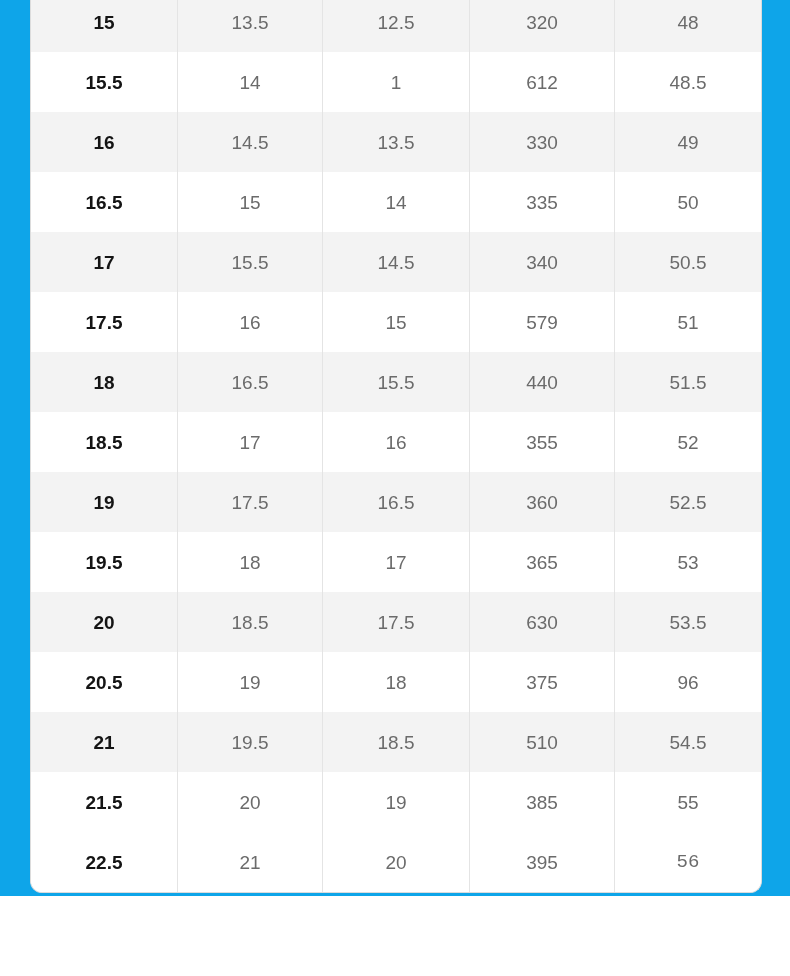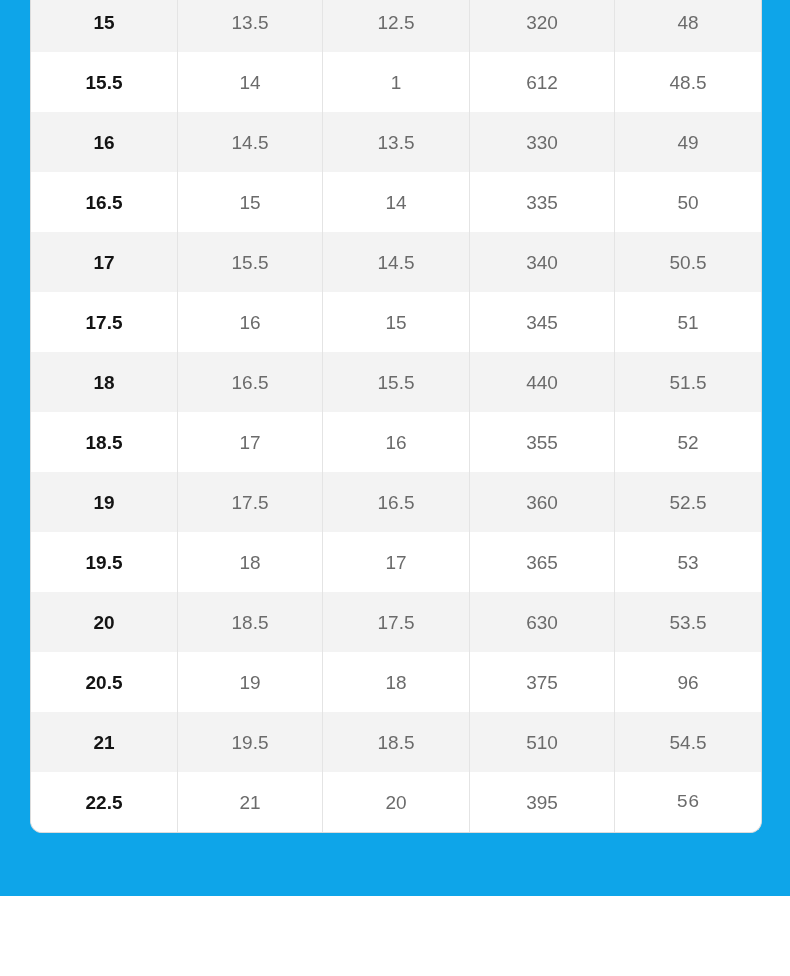--- a/index.html
+++ b/index.html
@@ -137,21 +137,21 @@
             <td class="primary">17</td>
             <td>15.5</td>
             <td>14.5</td>
             <td>340</td>
             <td>50.5</td>
           </tr>
           <tr class="plain">
             <td class="primary">17.5</td>
             <td>16</td>
             <td>15</td>
-            <td>345</td>
+            <td>579</td>
             <td>51</td>
           </tr>
           <tr class="shade">
             <td class="primary">18</td>
             <td>16.5</td>
             <td>15.5</td>
             <td>440</td>
             <td>51.5</td>
           </tr>
           <tr class="plain">
@@ -190,20 +190,27 @@
             <td>96</td>
           </tr>
           <tr class="shade">
             <td class="primary">21</td>
             <td>19.5</td>
             <td>18.5</td>
             <td>510</td>
             <td>54.5</td>
           </tr>
           <tr class="plain">
+            <td class="primary">21.5</td>
+            <td>20</td>
+            <td>19</td>
+            <td>385</td>
+            <td>55</td>
+          </tr>
+          <tr class="plain">
             <td class="primary">22.5</td>
             <td>21</td>
             <td>20</td>
             <td>395</td>
             <td>56</td>
           </tr>
         </tbody>
     </table>
   </div>
 </div>

